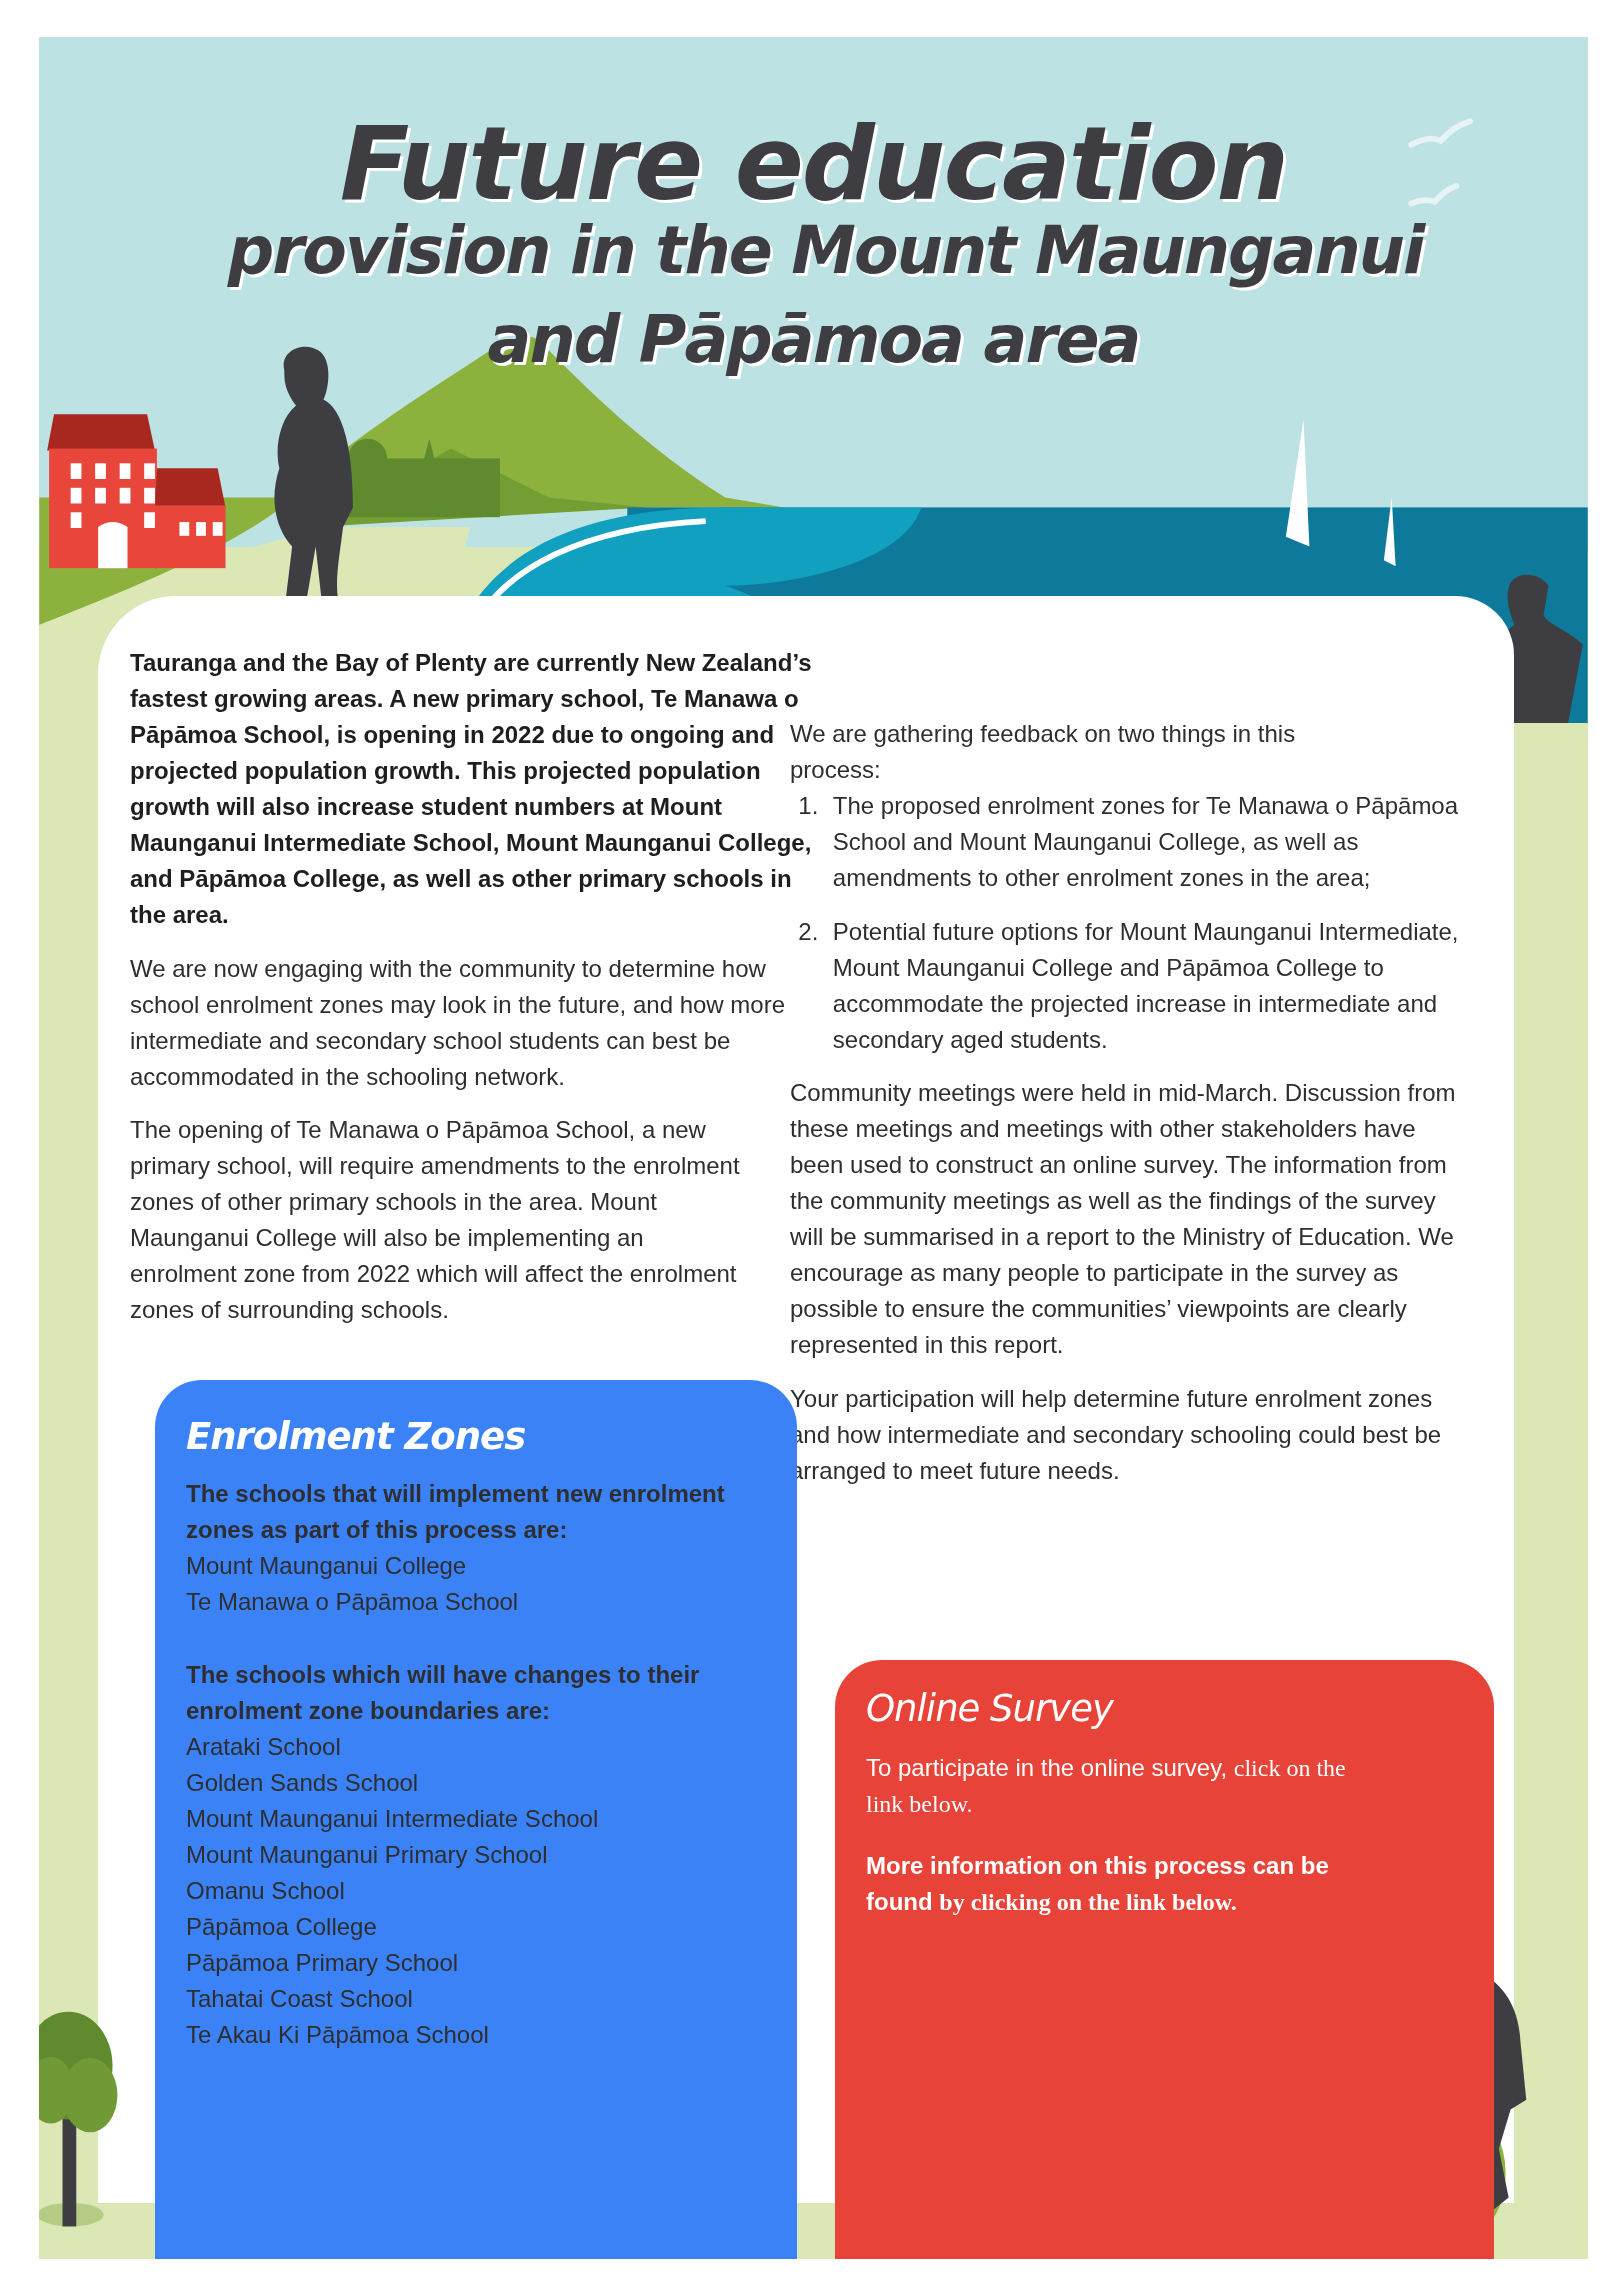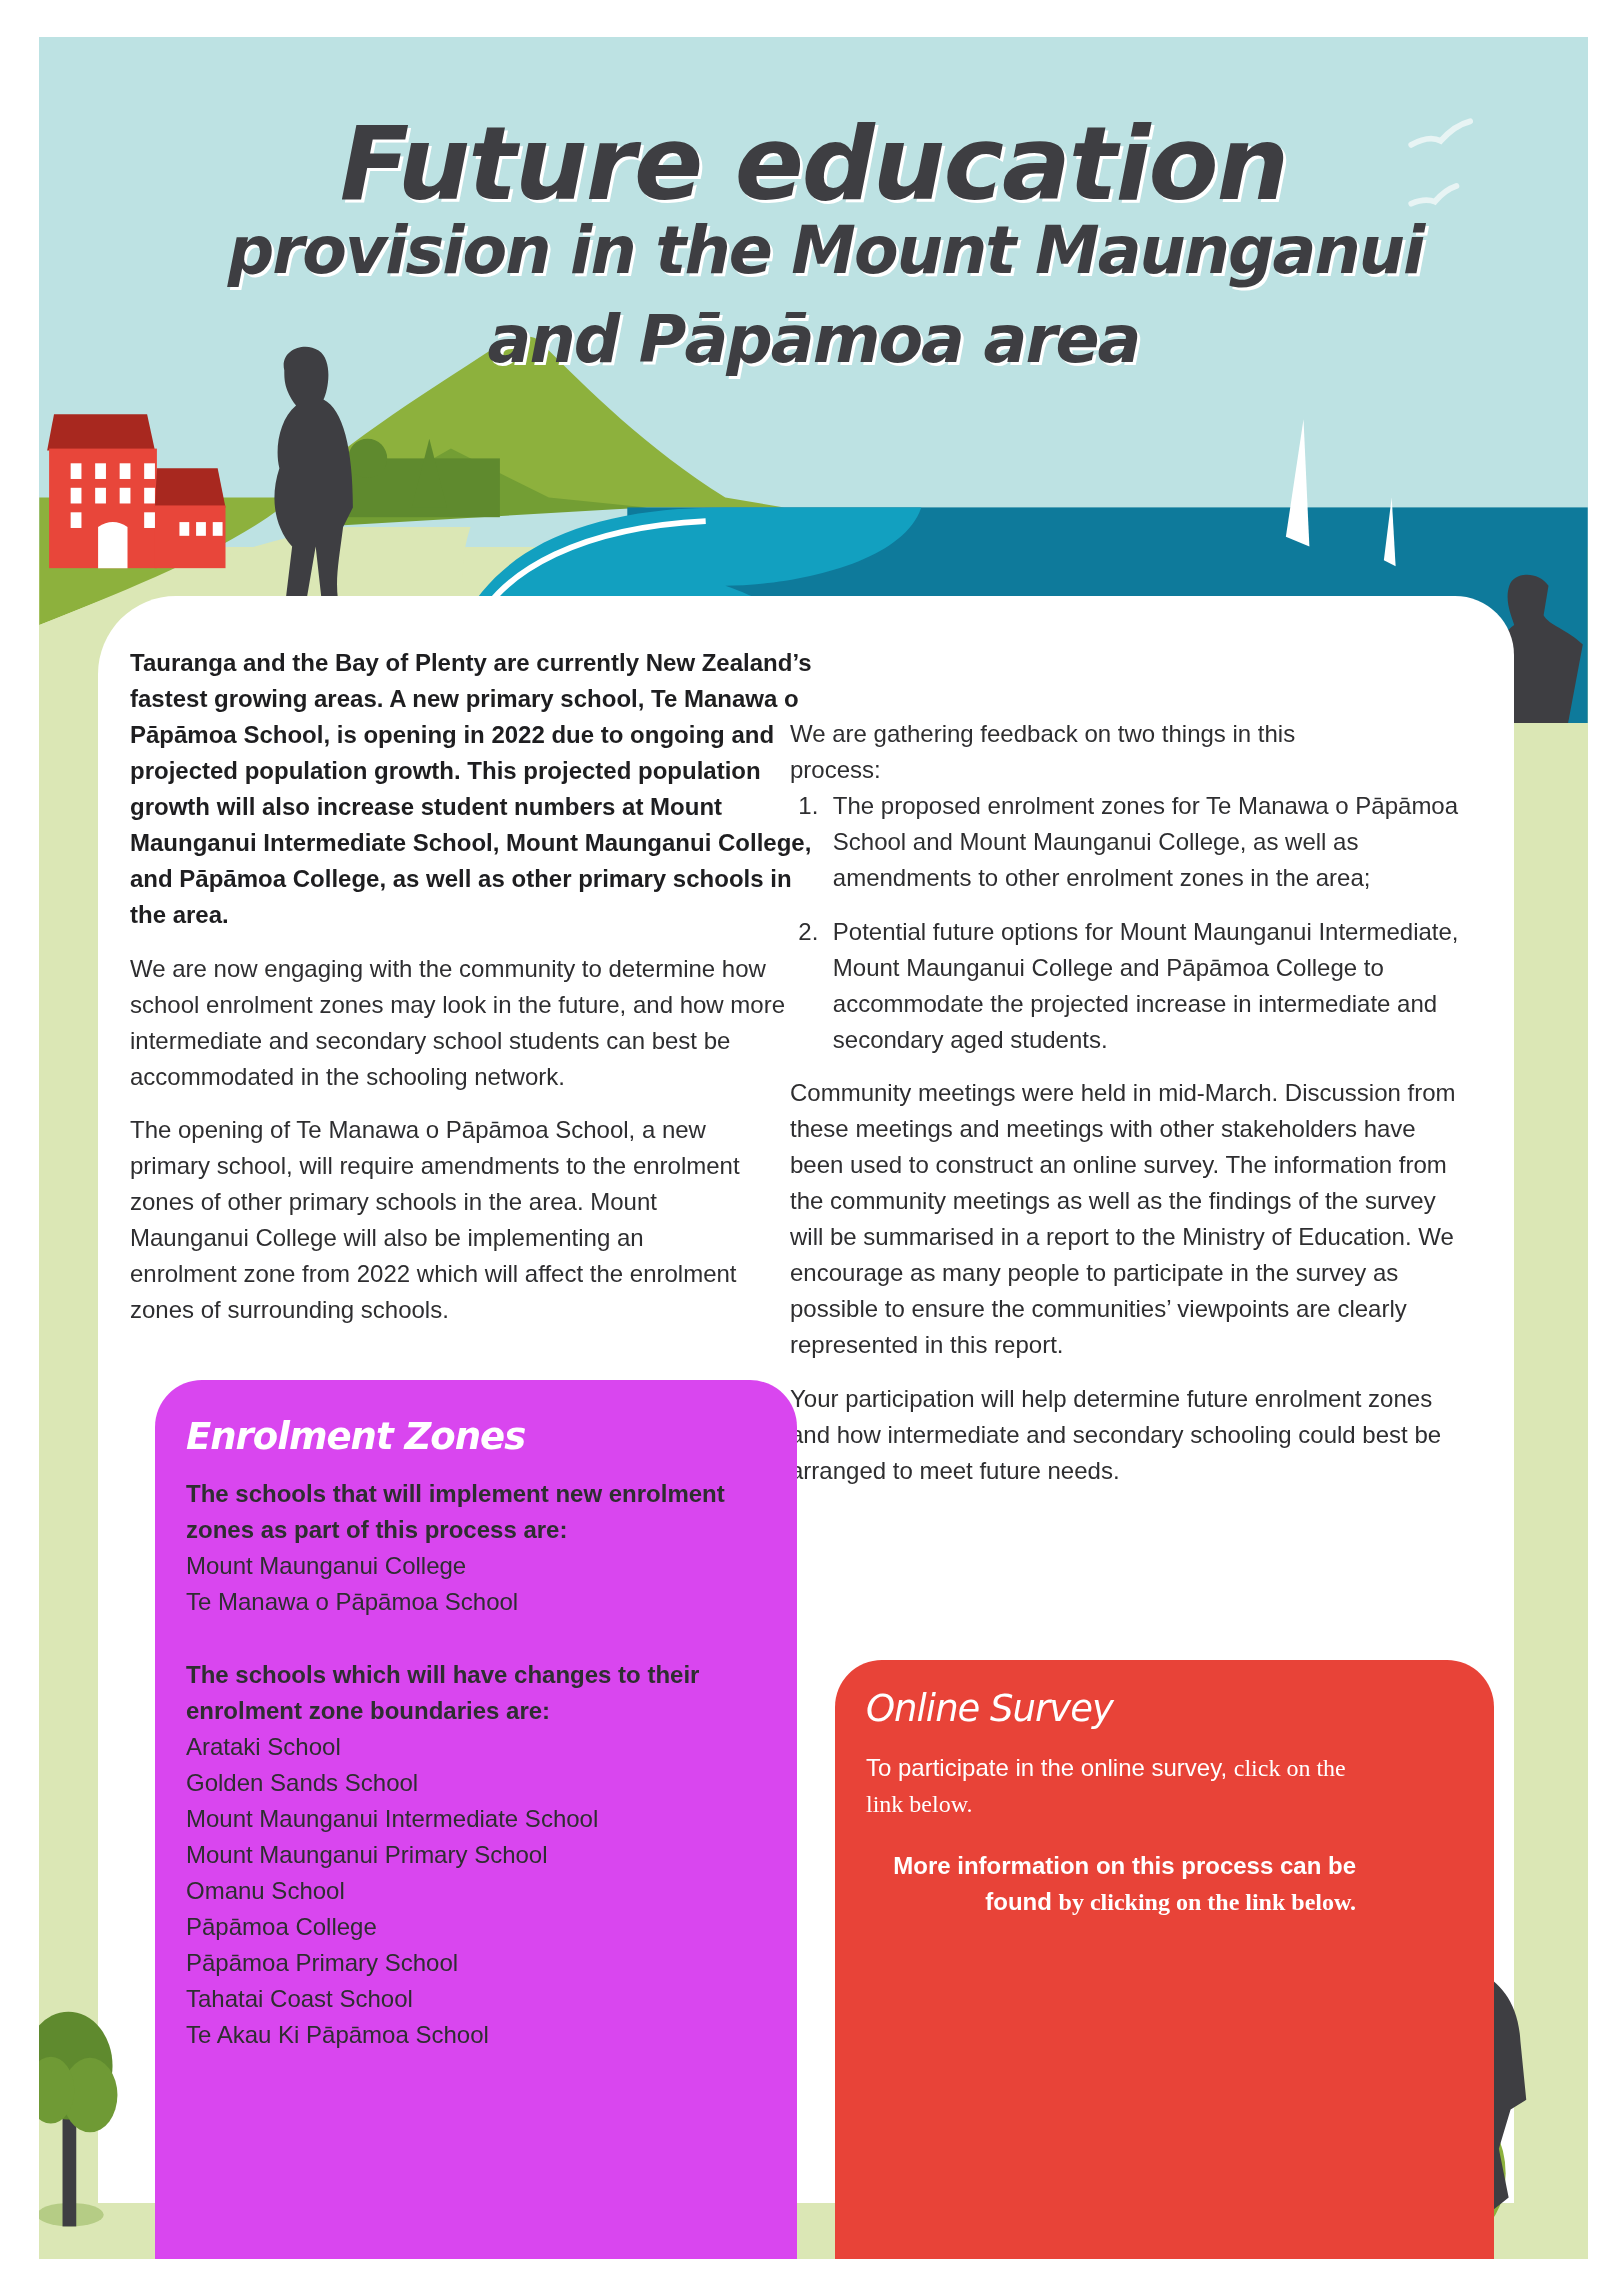--- a/index.html
+++ b/index.html
@@ -11,31 +11,31 @@
   .t1 { top:67px; font-size:102px; }
   .t2 { top:176px; font-size:65px;padding-left:12px; }
   .t3 { top:265px; font-size:65px; }
   .card { position:absolute; left:59px; top:559px; width:1416px; height:1607px; background:#ffffff; border-radius:78px 59px 0 0; }
   .col-left { position:absolute; left:130px; top:608px; width:686px; }
   .col-right { position:absolute; left:790px; top:608px; width:706px; }
   p { margin:0 0 17.6px 0; font-size:24px; line-height:36px; color:#2e2e30; }
   .lead { font-weight:bold; color:#1e1e20; }
   ol { margin:0 0 17.6px 0; padding-left:35px; font-size:24px; line-height:36px; color:#2e2e30; }
   ol li { padding-left:7.8px; margin-bottom:17.6px; }
-  .enrol { position:absolute; left:116px; top:1343px; width:642px; height:879px; background:#d946ef; border-radius:47px 47px 0 0; color:#ffffff; }
+  .enrol { position:absolute; left:116px; top:1343px; width:642px; height:879px; background:#3b82f6; border-radius:47px 47px 0 0; color:#ffffff; }
   .enrol h2 { margin:0; position:absolute; left:31px; top:35px; font-family:"DejaVu Sans", sans-serif; font-style:italic; font-weight:bold; font-size:37px; letter-spacing:-1px; }
   .enrol .body { position:absolute; left:31px; top:96px; width:598px; }
   .enrol .sub { font-weight:bold; font-size:24px; line-height:36px; margin:0; }
   .enrol .sch { font-size:24px; line-height:36px; margin:0; }
   .gap { height:37px; }
   .survey { position:absolute; left:796px; top:1623px; width:659px; height:599px; background:#e84338; border-radius:47px 47px 0 0; color:#ffffff; }
   .survey h2 { margin:0; position:absolute; left:31px; top:27.4px; font-family:"DejaVu Sans", sans-serif; font-style:italic; font-weight:normal; font-size:37px; letter-spacing:-1px; }
   .survey .body { position:absolute; left:31px; top:90px; width:490px; }
   .survey p { color:#ffffff; margin-bottom:25.5px; }
-  .survey .b { font-weight:bold;text-align:right; }
+  .survey .b { font-weight:bold; }
   .link { text-decoration:none; color:#ffffff; font-family:"Liberation Serif", serif; cursor:pointer; }
   .deco { position:absolute; }
 </style>
 </head>
 <body>
 
 <div class="poster">
   <div class="sky"></div>
 
   <svg class="scene" viewBox="0 0 1580 700" width="1549" height="686">

